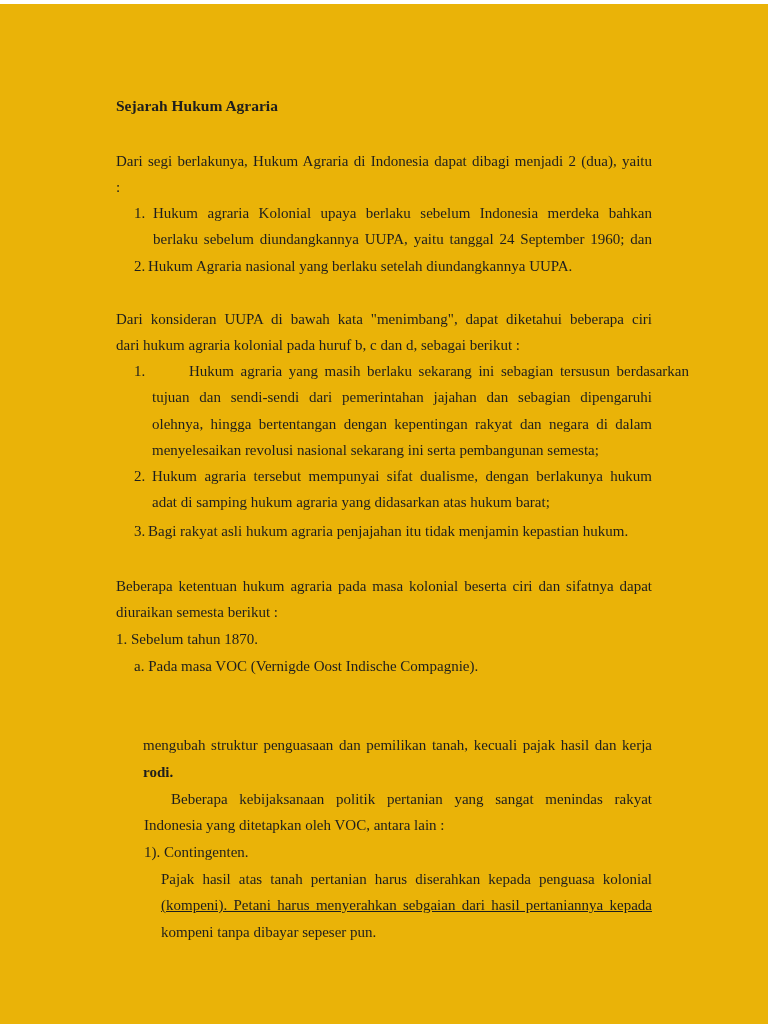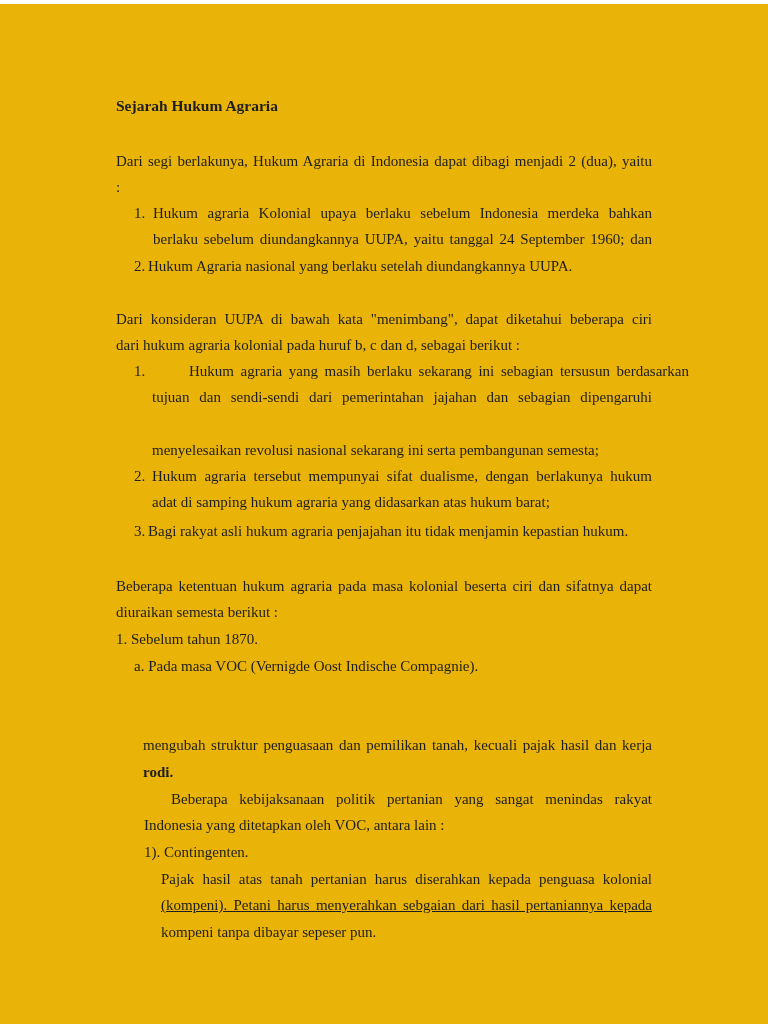--- a/index.html
+++ b/index.html
@@ -25,20 +25,21 @@
   <div class="ln just" style="left:153px; top:225px; width:499px;">berlaku sebelum diundangkannya UUPA, yaitu tanggal 24 September 1960; dan</div>
   <div class="ln" style="left:134px; top:252px;">2.</div>
   <div class="ln" style="left:148px; top:252px;">Hukum Agraria nasional yang berlaku setelah diundangkannya UUPA.</div>
 
   <div class="ln just" style="left:116px; top:305px; width:536px;">Dari konsideran UUPA di bawah kata "menimbang", dapat diketahui beberapa ciri</div>
   <div class="ln" style="left:116px; top:331px;">dari hukum agraria kolonial pada huruf b, c dan d, sebagai berikut :</div>
 
   <div class="ln" style="left:134px; top:357px;">1.</div>
   <div class="ln just" style="left:152px; top:357px; width:500px;margin-left:37px;">Hukum agraria yang masih berlaku sekarang ini sebagian tersusun berdasarkan</div>
   <div class="ln just" style="left:152px; top:383px; width:500px;">tujuan dan sendi-sendi dari pemerintahan jajahan dan sebagian dipengaruhi</div>
+  <div class="ln just" style="left:152px; top:410px; width:500px;">olehnya, hingga bertentangan dengan kepentingan rakyat dan negara di dalam</div>
   <div class="ln" style="left:152px; top:436px;">menyelesaikan revolusi nasional sekarang ini serta pembangunan semesta;</div>
 
   <div class="ln" style="left:134px; top:462px;">2.</div>
   <div class="ln just" style="left:152px; top:462px; width:500px;">Hukum agraria tersebut mempunyai sifat dualisme, dengan berlakunya hukum</div>
   <div class="ln" style="left:152px; top:488px;">adat di samping hukum agraria yang didasarkan atas hukum barat;</div>
 
   <div class="ln" style="left:134px; top:517px;">3.</div>
   <div class="ln" style="left:148px; top:517px;">Bagi rakyat asli hukum agraria penjajahan itu tidak menjamin kepastian hukum.</div>
 
   <div class="ln just" style="left:116px; top:572px; width:536px;">Beberapa ketentuan hukum agraria pada masa kolonial beserta ciri dan sifatnya dapat</div>

